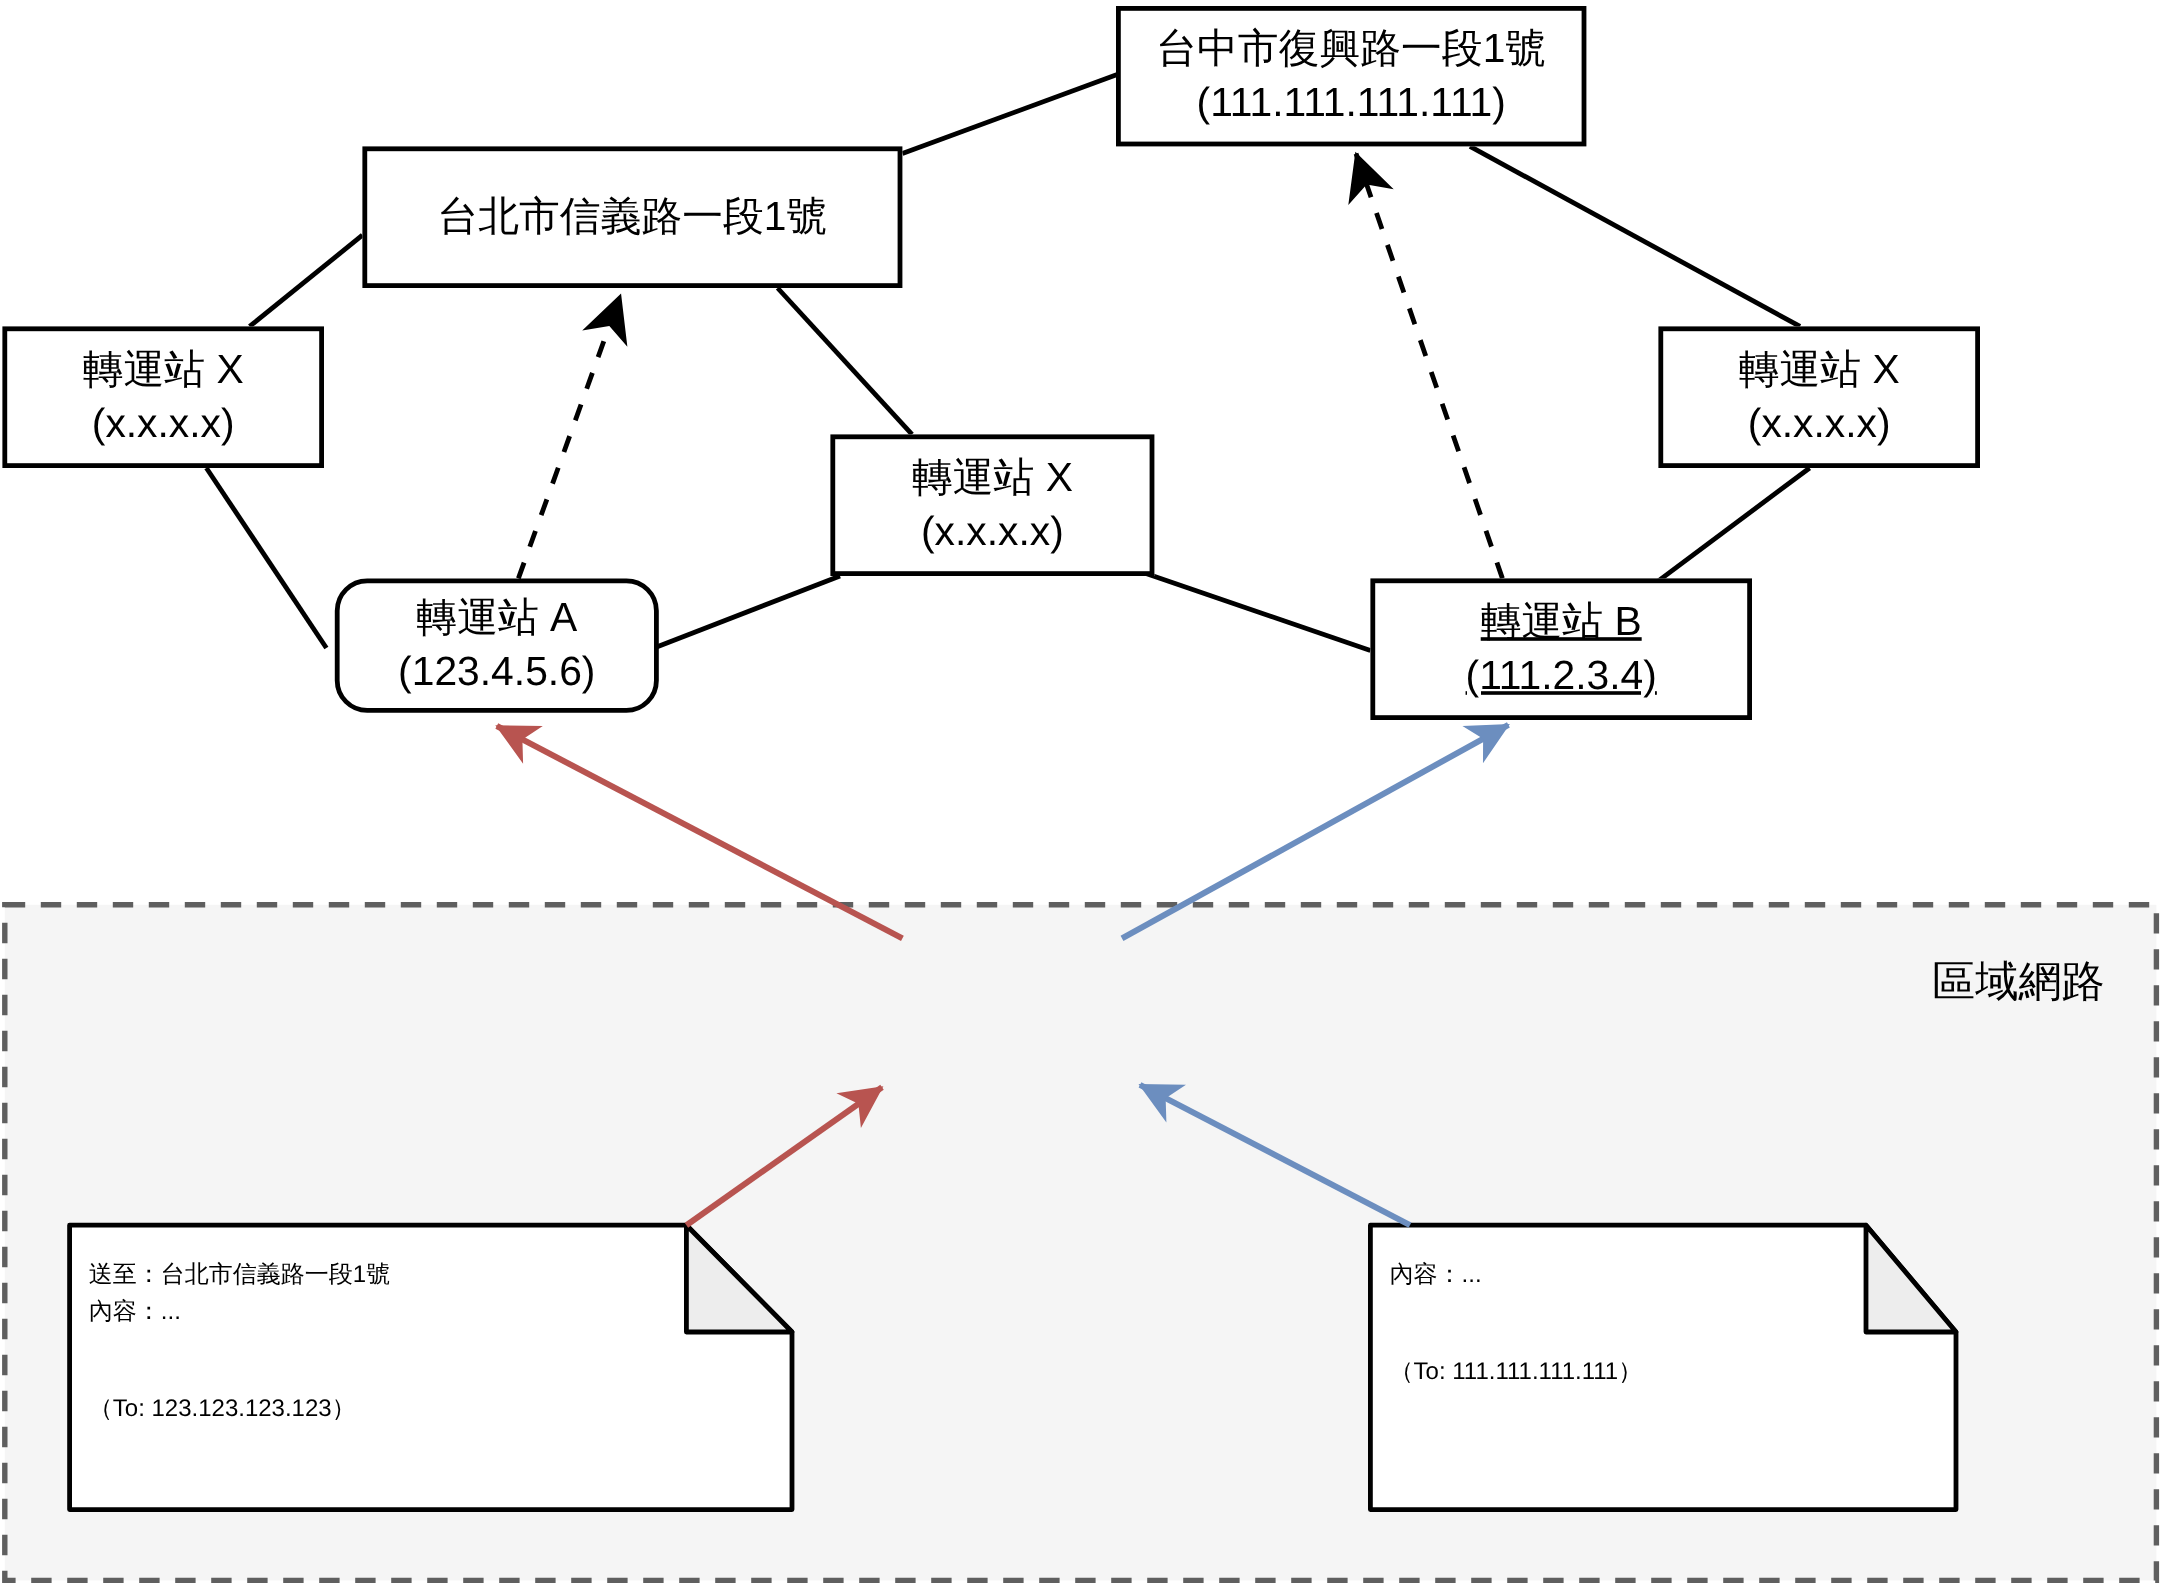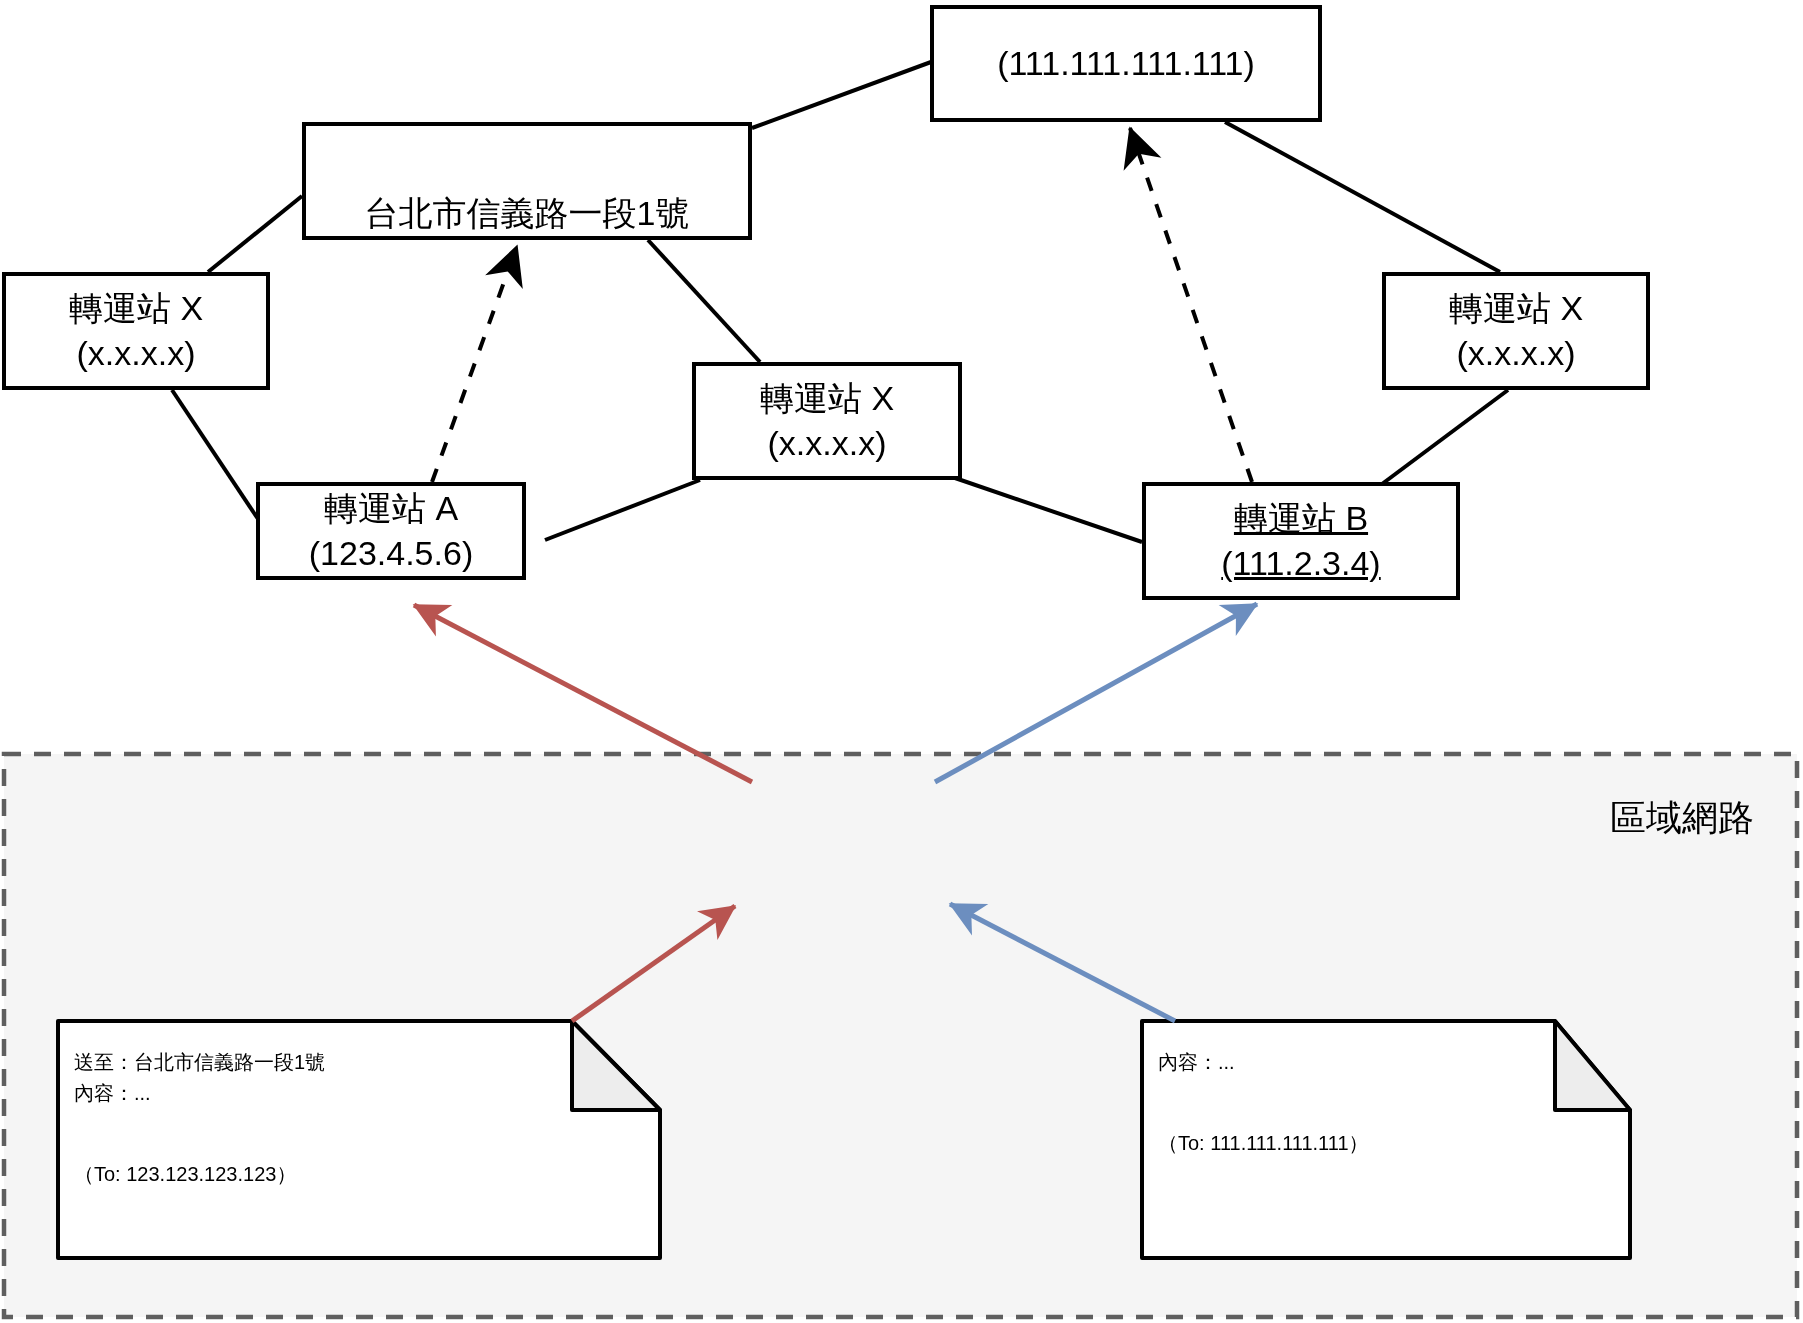--- a/index.html
+++ b/index.html
@@ -68,43 +68,44 @@
     <line x1="572" y1="1021" x2="735" y2="906" stroke="#b85450" stroke-width="5" marker-end="url(#arrow-red)"></line>
     <line x1="752" y1="782" x2="414" y2="605" stroke="#b85450" stroke-width="5" marker-end="url(#arrow-red)"></line>
 
     <line x1="1175" y1="1021" x2="950" y2="904" stroke="#6c8ebf" stroke-width="5" marker-end="url(#arrow-blue)"></line>
     <line x1="935" y1="782" x2="1257" y2="604" stroke="#6c8ebf" stroke-width="5" marker-end="url(#arrow-blue)"></line>
   </svg>
 
   <div class="lan-label" style="left:1610px;top:794px;">區域網路</div>
 
   <div class="node" style="left:930px;top:5px;width:392px;height:117px;">
+    <span class="nm">台中市復興路一段1號</span>
     <span class="addr">(111.111.111.111)</span>
   </div>
 
-  <div class="node" style="left:302px;top:122px;width:450px;height:118px;justify-content:flex-end;">
+  <div class="node" style="left:302px;top:122px;width:450px;height:118px;">
     <span class="nm">台北市信義路一段1號</span>
   </div>
 
   <div class="node" style="left:2px;top:272px;width:268px;height:118px;">
     <span class="nm">轉運站 X</span>
     <span class="addr">(x.x.x.x)</span>
   </div>
 
   <div class="node" style="left:1382px;top:272px;width:268px;height:118px;">
     <span class="nm">轉運站 X</span>
     <span class="addr">(x.x.x.x)</span>
   </div>
 
   <div class="node" style="left:692px;top:362px;width:270px;height:118px;">
     <span class="nm">轉運站 X</span>
     <span class="addr">(x.x.x.x)</span>
   </div>
 
-  <div class="node" style="left:256px;top:482px;width:270px;height:98px;">
+  <div class="node" style="left:279px;top:482px;width:270px;height:112px;border-radius:27px;">
     <span class="nm">轉運站 A</span>
     <span class="addr">(123.4.5.6)</span>
   </div>
 
   <div class="node" style="left:1142px;top:482px;width:318px;height:118px;text-decoration:underline;">
     <span class="nm">轉運站 B</span>
     <span class="addr">(111.2.3.4)</span>
   </div>
 
 

